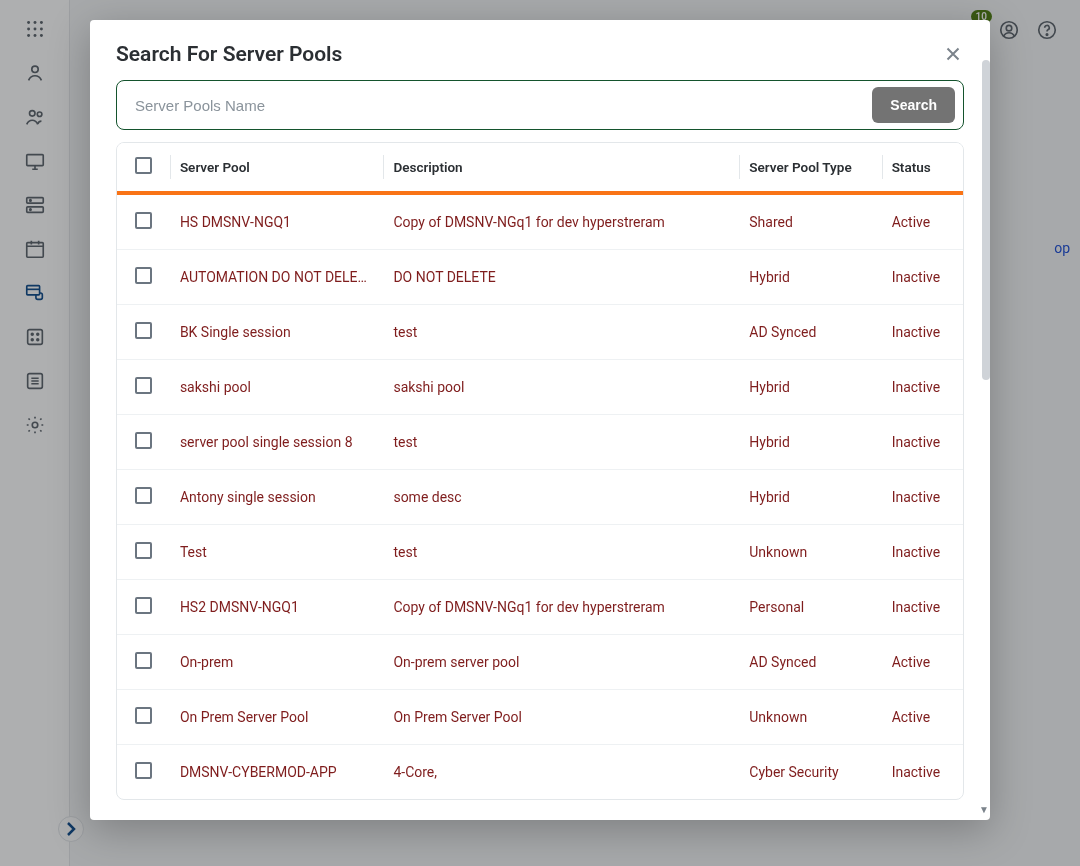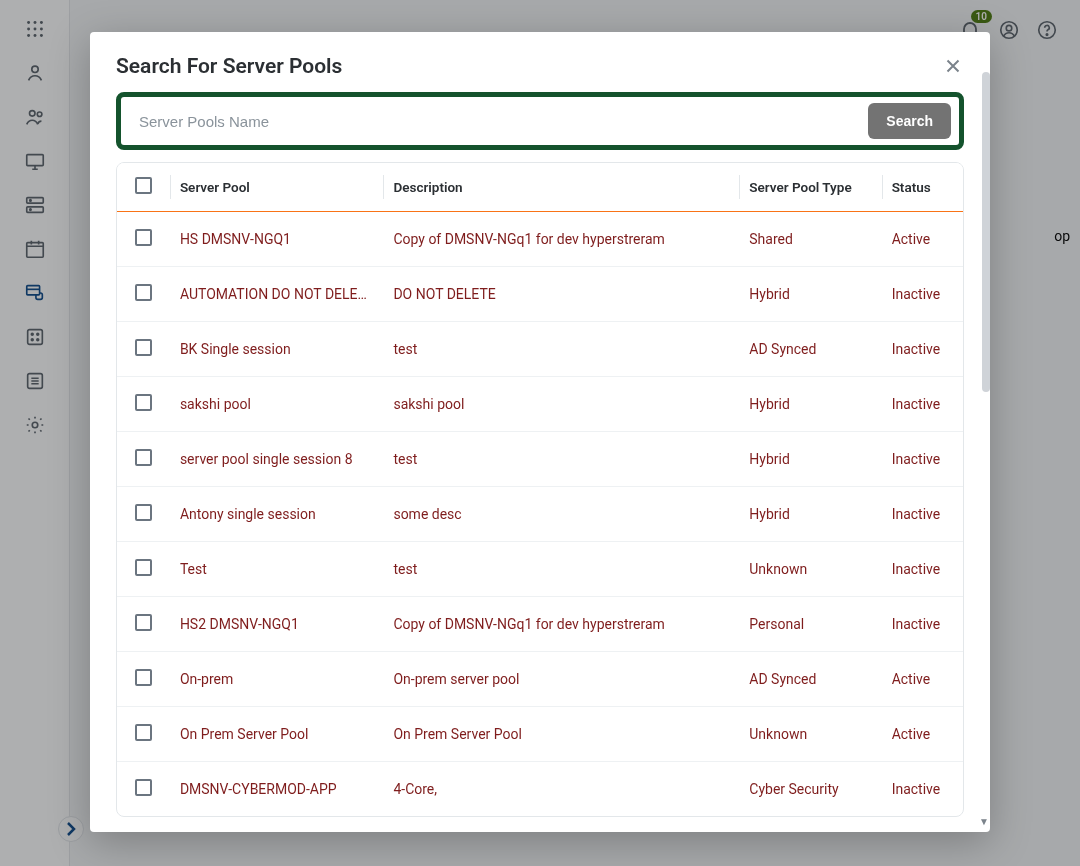--- a/index.html
+++ b/index.html
@@ -53,33 +53,33 @@
   }
   .badge-bell .count {
     position: absolute; top: -8px; right: -10px;
     background: #4d7c0f; color: #fff;
     font-size: 10px; font-weight: 600;
     border-radius: 10px; padding: 1px 5px;
     min-width: 18px; text-align: center;
   }
   .topbar .top-icon { width: 22px; height: 22px; color: #5b636b; display:flex; align-items:center; justify-content:center; }
   .bg-snippet {
-    position: absolute; top: 228px; right: 10px;
-    color: #000000; font-size: 14px;
+    position: absolute; top: 240px; right: 10px;
+    color: #1d4ed8; font-size: 14px;
   }
 
   
   .scrim {
     position: absolute; inset: 0;
     background: rgba(22,25,28,0.35);
   }
 
   
   .modal {
-    position: absolute; top: 32px; left: 90px;
+    position: absolute; top: 20px; left: 90px;
     width: 900px; height: 800px;
     background: #fff;
     border-radius: 4px;
     box-shadow: 0 10px 40px rgba(0,0,0,.25);
     display: flex; flex-direction: column;
     overflow: hidden;
   }
   .modal-inner-scroll { overflow-y: auto; flex: 1; }
   .modal-header {
     display: flex; align-items: center; justify-content: space-between;
@@ -87,21 +87,21 @@
   }
   .modal-title { font-size: 21px; font-weight: 600; color: #2b2f33; }
   .modal-close {
     width: 22px; height: 22px; color: #7b838b; cursor: pointer;
     display:flex; align-items:center; justify-content:center; font-size: 22px; line-height: 1;
   }
 
   .search-wrap { padding: 4px 26px 12px 26px; }
   .search-box {
     display: flex; 
-    border: 5px solid #14532d; border-radius: 8px;
+    border: 1px solid #14532d; border-radius: 8px;
     padding: 6px 8px 6px 14px;
   }
   .search-input {
     flex: 1; border: none; outline: none;
     font-size: 15px; color: #2b2f33;
     padding: 8px 4px;
   }
   .search-input::placeholder { color: #8a939b; }
   .search-btn {
     background: #737373; color: #fff; border: none;
@@ -110,21 +110,21 @@
   }
 
   .table-wrap {
     margin: 0 26px 20px 26px;
     border: 1px solid #e3e7ea; border-radius: 8px;
     overflow: hidden;
   }
   table { border-collapse: collapse; width: 100%; }
   thead th {
     text-align: left; font-size: 13.5px; font-weight: 600; color: #2b2f33;
-    padding: 14px 10px; border-bottom: 1px solid #f97316;
+    padding: 14px 10px; border-bottom: 4px solid #f97316;
     position: relative;
     background: #fff;
   }
   thead th:not(:first-child)::before {
     content: ""; position: absolute; left: 0; top: 12px; bottom: 12px;
     width: 1px; background: #e3e7ea;
   }
   tbody td {
     font-size: 14px; color: #7f1d1d;
     padding: 17px 10px; border-bottom: 1px solid #eef1f3;

